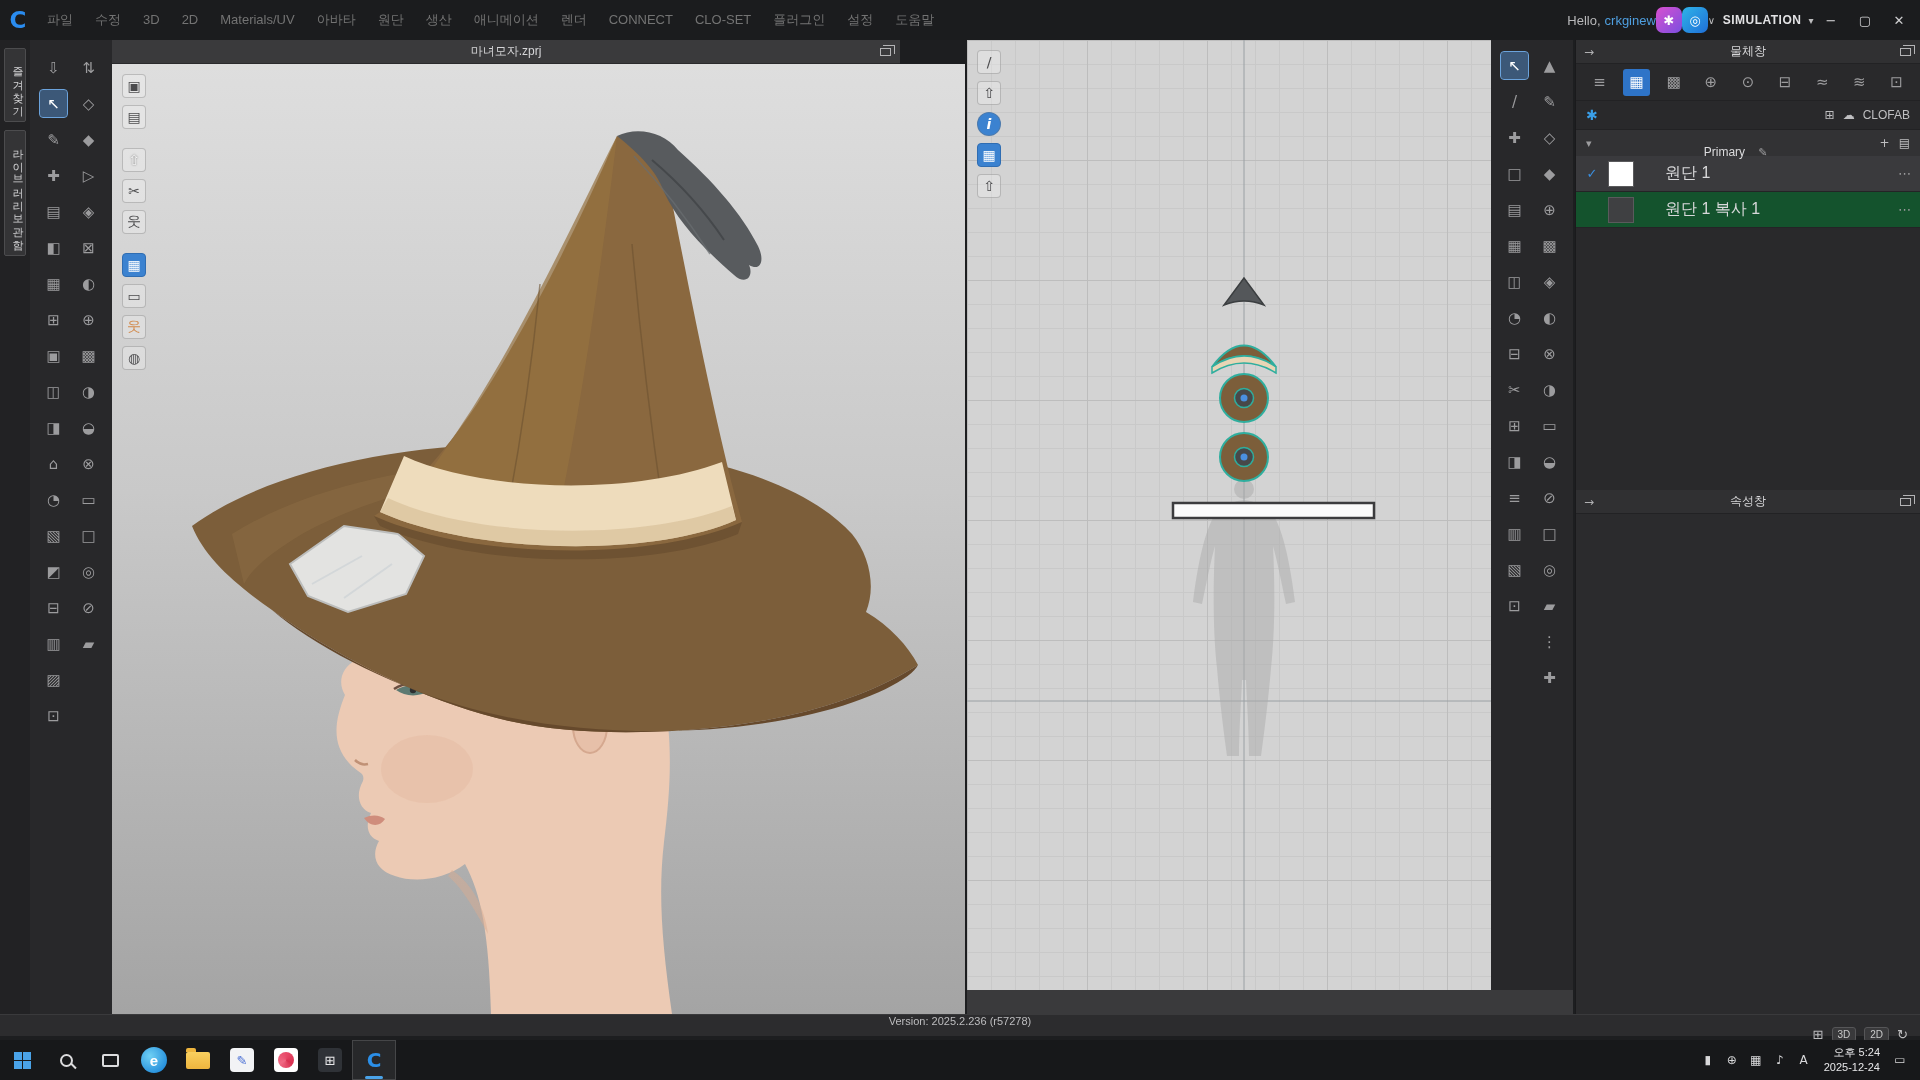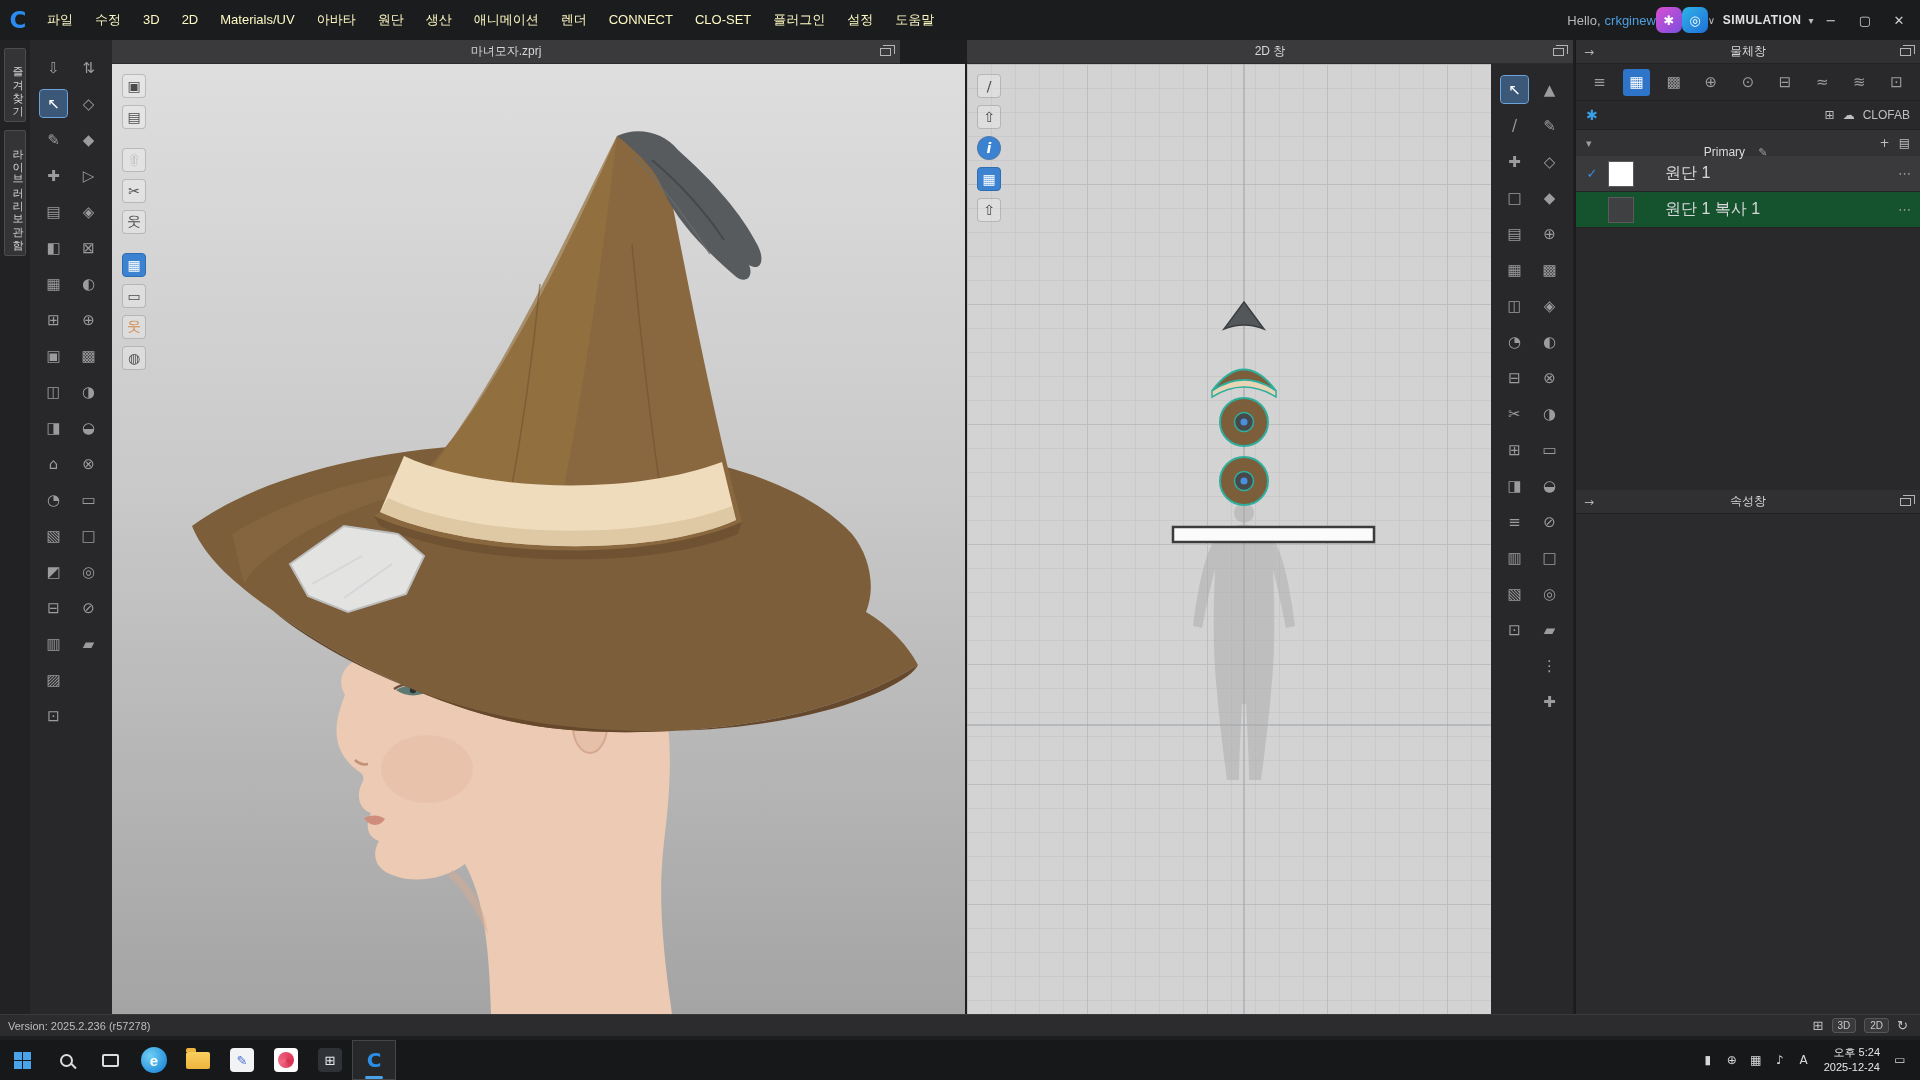--- a/index.html
+++ b/index.html
@@ -4,21 +4,21 @@
 <style>
   * { margin:0; padding:0; box-sizing:border-box; }
   html,body { width:1920px; height:1080px; }
   body { position:relative; overflow:hidden; background:#1d1e20; font-family:"Liberation Sans",sans-serif; }
   .icon-font { font-family:"DejaVu Sans","Liberation Sans",sans-serif; }
 
   
   .menubar { position:absolute; left:0; top:0; width:1920px; height:40px; background:#1b1c1e; display:flex; align-items:center; z-index:20; }
   .logo { width:36px; text-align:center; font-size:23px; font-weight:bold; color:#2a8cf0; font-family:"DejaVu Sans",sans-serif; }
   .menus { display:flex; }
-  .menu-item { padding:0 11px; font-size:13px; color:#fef9c3; line-height:40px; white-space:nowrap; }
+  .menu-item { padding:0 11px; font-size:13px; color:#737373; line-height:40px; white-space:nowrap; }
   .menubar-right { margin-left:auto; display:flex; align-items:center; gap:0; padding-right:4px; }
   .greeting { font-size:13px; color:#b9b9bb; white-space:nowrap; }
   .greeting .uname { color:#4f9fe0; margin-left:4px; }
   .pill-btn { width:26px; height:26px; border-radius:7px; display:flex; align-items:center; justify-content:center; color:#fff; font-size:13px; }
   .pill-ai { background:linear-gradient(135deg,#d84fd0,#7b4fe0); }
   .pill-clofab { background:linear-gradient(135deg,#2fb3e8,#1f6fd8); }
   .sim { display:flex; align-items:center; gap:7px; color:#e2e2e4; font-size:12px; font-weight:bold; letter-spacing:.5px; }
   .sim .chev { font-size:10px; color:#bdbdbf; font-weight:normal; }
   .winctl { display:flex; }
   .winctl span { width:34px; height:40px; display:flex; align-items:center; justify-content:center; color:#cfcfd1; font-size:13px; }
@@ -74,21 +74,21 @@
   .fab-row.checked { background:#3a3a3d; }
   .check { width:16px; color:#3a8fe0; font-size:13px; visibility:hidden; text-align:center; }
   .fab-row.checked .check { visibility:visible; }
   .swatch { width:26px; height:26px; border:1px solid #5a5a5c; }
   .fab-name { flex:1; font-size:16px; color:#d8d8da;margin-left:23px; }
   .more { color:#9a9a9c; letter-spacing:1px; font-size:13px; }
   .prop-header { position:absolute; left:0; top:450px; width:100%; }
   .prop-body { position:absolute; left:0; top:474px; bottom:0; width:100%; background:#2b2b2d; }
 
   
-  .statusbar { position:absolute; left:0; top:1014px; width:1920px; height:22px; background:#2c2c2e; border-top:1px solid #3a3a3c; display:flex; align-items:center; font-size:11px; color:#bdbdbf; padding:0 8px; z-index:15; }
+  .statusbar { position:absolute; left:0; top:1014px; width:1920px; height:22px; background:#2c2c2e; border-top:1px solid #3a3a3c; display:flex; align-items:center; font-size:11px; color:#bdbdbf; padding:0 8px; z-index:15;flex-direction:column; }
   .status-right { margin-left:auto; display:flex; align-items:center; gap:8px; padding-right:4px; }
   .badge { border:1px solid #565658; background:#39393b; border-radius:3px; font-size:10px; padding:1px 5px; color:#cacaca; }
   .sicon { color:#bdbdbf; font-size:13px; font-family:"DejaVu Sans","Liberation Sans",sans-serif; }
 
   
   .taskbar { position:absolute; left:0; top:1040px; width:1920px; height:40px; background:#17181a; display:flex; align-items:center; z-index:20; }
   .tb-item { width:44px; height:40px; display:flex; align-items:center; justify-content:center; position:relative; }
   .win-logo { display:grid; grid-template-columns:8px 8px; grid-template-rows:8px 8px; gap:1px; }
   .win-logo i { background:#4aa3e8; }
   .search-glass { width:13px; height:13px; border:2px solid #dcdcde; border-radius:50%; position:relative; }
@@ -247,24 +247,20 @@
       <path d="M262 452 C360 496 540 498 630 458 L626 470 C540 506 360 504 268 462 Z" fill="#5f462a" opacity=".5"></path>
 
       <path fill="#585b5e" d="M505 72 C525 62 552 68 566 86 C600 116 630 150 646 182 C653 196 649 208 637 201 C642 212 634 222 622 211 C590 183 566 158 552 128 C544 104 520 84 505 72 Z"></path>
       <path d="M540 96 C566 118 592 146 612 176" stroke="#45484b" stroke-width="2" fill="none"></path>
       <path d="M522 92 C550 122 576 156 598 190" stroke="#6a6e71" stroke-width="1.5" fill="none" opacity=".7"></path>
     </svg>
   </div>
 </div>
 
 <div class="viewport vp2d">
-  <div class="vp-title">
-    <span>2D 창</span>
-    <span class="undock"></span>
-  </div>
   <div class="vp2d-body">
     <div class="canvas2d">
       <div class="mini-toolbar">
 
       <span class="micon">/</span>
           <span class="micon">⇧</span>
           <span class="micon info">i</span>
           <span class="micon active">▦</span>
           <span class="micon">⇧</span>
         </div>

